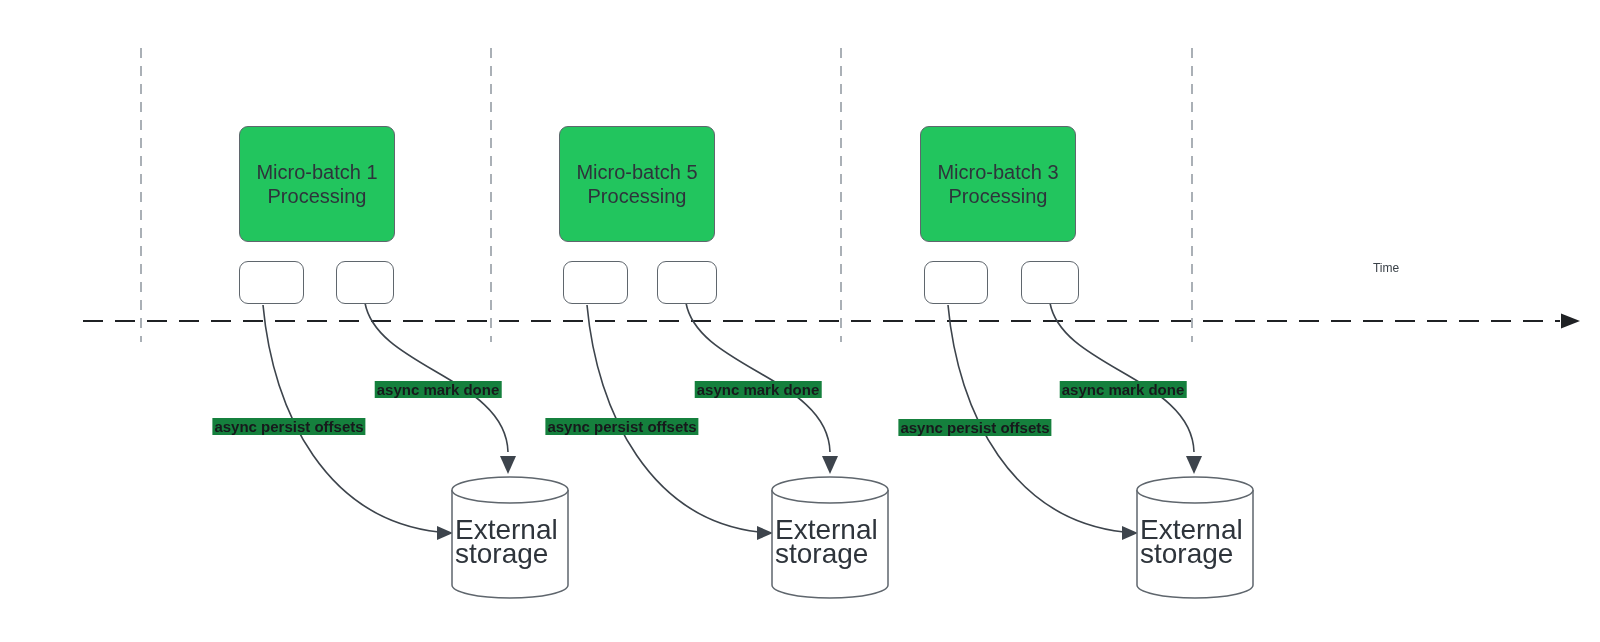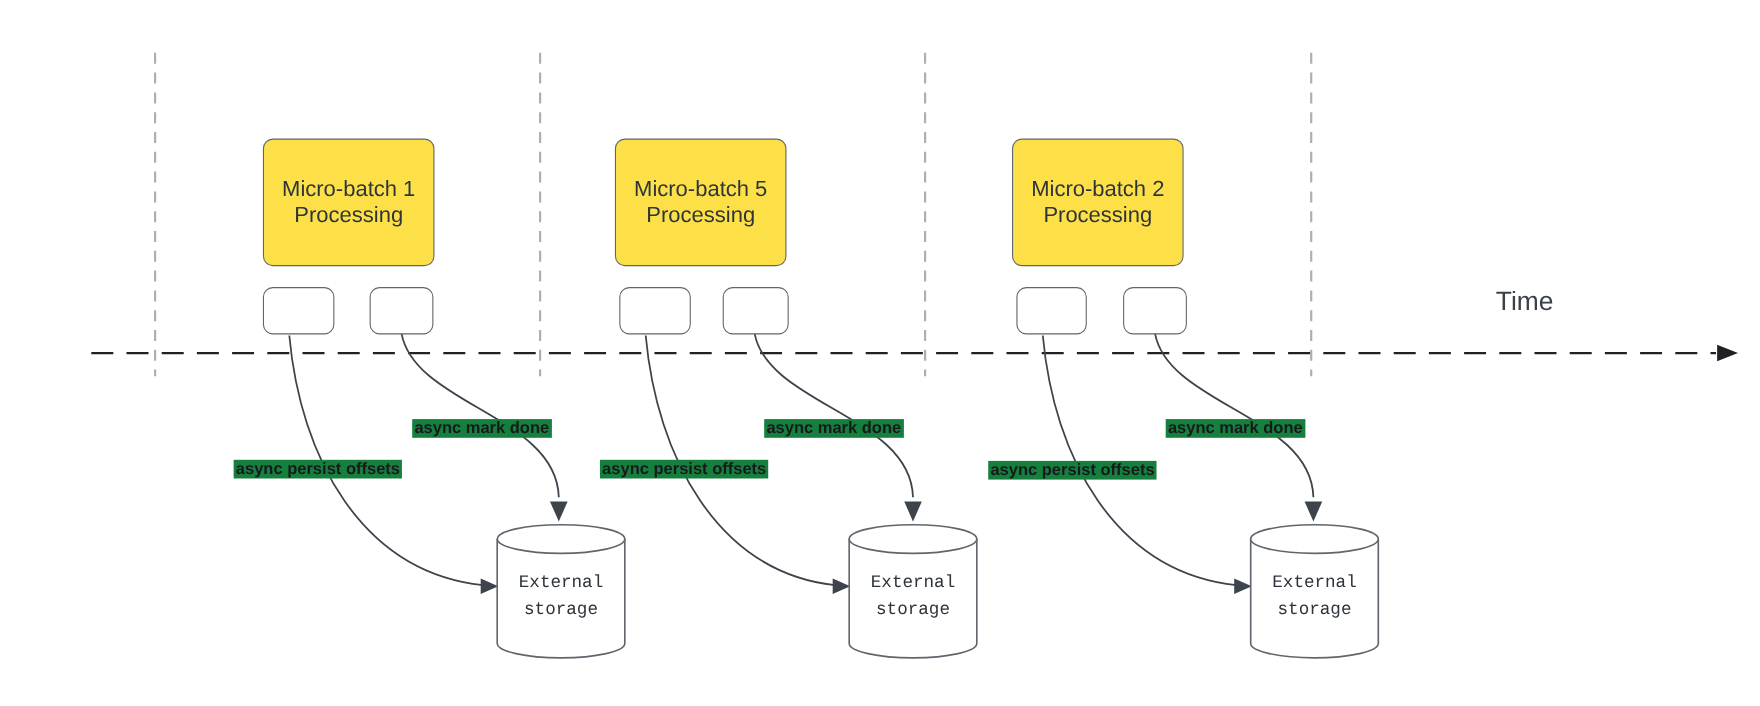--- a/index.html
+++ b/index.html
@@ -9,21 +9,21 @@
     background:#ffffff;
     font-family:"Liberation Sans", sans-serif;
     overflow:hidden;
   }
   .layer{position:absolute;left:0;top:0;}
   .proc-box{
     position:absolute;
     width:156px;height:116px;
     border:1px solid #5f666d;
     border-radius:9px;
-    background:#fde047;
+    background:#22c55e;
     display:flex;align-items:center;justify-content:center;
     text-align:center;
     font-size:20px;line-height:24px;color:#2e343b;
     box-sizing:border-box;
   }
   .proc-box .inner{width:140px;}
   .task-box{
     position:absolute;
     top:261px;height:43px;
     border:1px solid #5f666d;
@@ -37,27 +37,27 @@
     background:#15803d;
     font-size:15px;font-weight:700;color:#17191c;
     white-space:nowrap;
     padding:0 2px;
     line-height:17px;
   }
   .storage-label{
     position:absolute;
     transform:translateX(-50%);
     width:110px;
-    text-align:center;
-    font-size:16px;line-height:24px;color:#2e343b;font-family:Liberation Mono, monospace;
+    text-align:left;
+    font-size:28px;line-height:24px;color:#2e343b;
   }
   .time-label{
     position:absolute;
     transform:translateX(-50%);
-    font-size:24px;color:#3a4148;
+    font-size:12px;color:#3a4148;
     white-space:nowrap;
   }
 </style>
 </head>
 <body>
 
 <div class="canvas">
 
   <svg class="layer" width="1600" height="642" viewBox="0 0 1600 642">
 
@@ -122,21 +122,21 @@
   <div class="proc-box" style="left:559px;top:126px;">
     <div class="inner">Micro-batch 5 Processing</div>
   </div>
   <div class="task-box" style="left:563px;width:65px;"></div>
   <div class="task-box" style="left:657px;width:60px;"></div>
   <div class="arrow-label" style="left:622px;top:418px;">async persist offsets</div>
   <div class="arrow-label" style="left:758px;top:381px;">async mark done</div>
   <div class="storage-label" style="left:830px;top:518px;">External storage</div>
 
   <div class="proc-box" style="left:920px;top:126px;">
-    <div class="inner">Micro-batch 2 Processing</div>
+    <div class="inner">Micro-batch 3 Processing</div>
   </div>
   <div class="task-box" style="left:924px;width:64px;"></div>
   <div class="task-box" style="left:1021px;width:58px;"></div>
   <div class="arrow-label" style="left:975px;top:419px;">async persist offsets</div>
   <div class="arrow-label" style="left:1123px;top:381px;">async mark done</div>
   <div class="storage-label" style="left:1195px;top:518px;">External storage</div>
 
   <div class="time-label" style="left:1386px;top:261px;">Time</div>
 
 </div>

